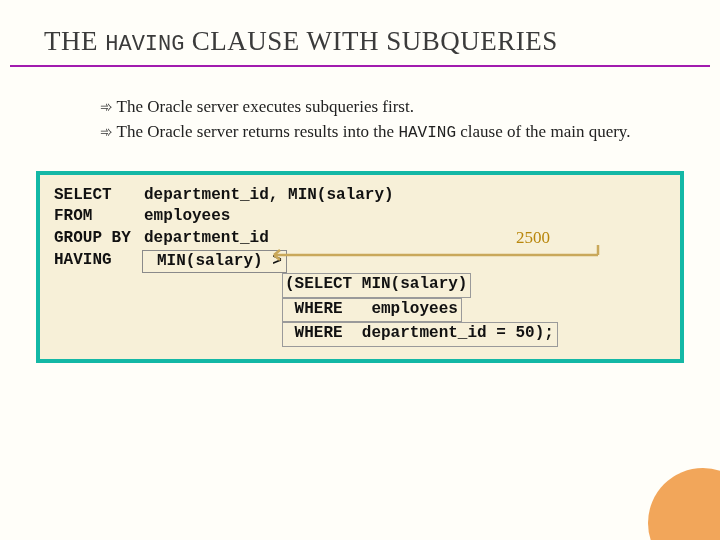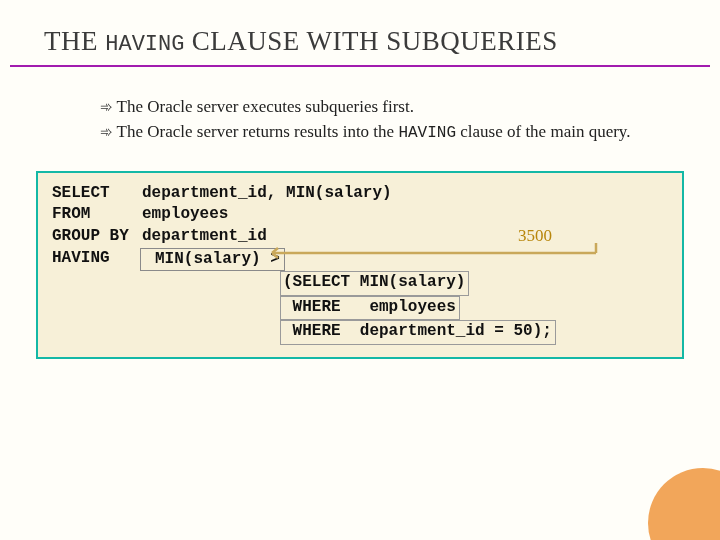--- a/index.html
+++ b/index.html
@@ -40,21 +40,21 @@
     color: #333;
     flex-shrink: 0;
     line-height: 1.55;
   }
   .bullet-text .mono {
     font-family: 'Courier New', monospace;
     font-size: 16px;
   }
   .codebox {
     margin: 0 36px;
-    border: 2px solid #14b8a6;
+    border: 4px solid #14b8a6;
     background: #f7f0d8;
     padding: 10px 14px 12px 14px;
     font-family: 'Courier New', monospace;
     font-size: 16px;
     font-weight: bold;
     color: #111;
     position: relative;
     line-height: 1.35;
   }
   .code-row { display: flex; white-space: pre; }
@@ -118,21 +118,21 @@
 
 <div class="codebox">
   <div class="code-row"><span class="kw">SELECT</span><span>department_id, MIN(salary)</span></div>
   <div class="code-row"><span class="kw">FROM</span><span>employees</span></div>
   <div class="code-row"><span class="kw">GROUP BY</span><span>department_id</span></div>
   <div class="code-row"><span class="kw">HAVING</span><span class="subq-box"><span>MIN(salary) &gt;</span></span></div>
   <div class="code-row indent-sub"><span class="subq-box outer"><span>(SELECT MIN(salary)</span></span></div>
   <div class="code-row indent-sub"><span class="subq-box outer"><span> WHERE   employees</span></span></div>
   <div class="code-row indent-sub"><span class="subq-box outer"><span> WHERE  department_id = 50);</span></span></div>
 
-  <span class="annotation ann-2500">3500</span>
+  <span class="annotation ann-2500">2500</span>
 
   <svg class="arrow-svg" width="340" height="30">
     <path d="M 4 14 L 328 14" stroke="#c9a85a" stroke-width="2.5" fill="none"></path>
     <path d="M 328 14 L 328 4" stroke="#c9a85a" stroke-width="2.5" fill="none"></path>
     <path d="M 4 14 L 10 9 M 4 14 L 10 19" stroke="#c9a85a" stroke-width="2.5" fill="none"></path>
   </svg>
 </div>
 
 <div class="corner-circle"></div>
 

